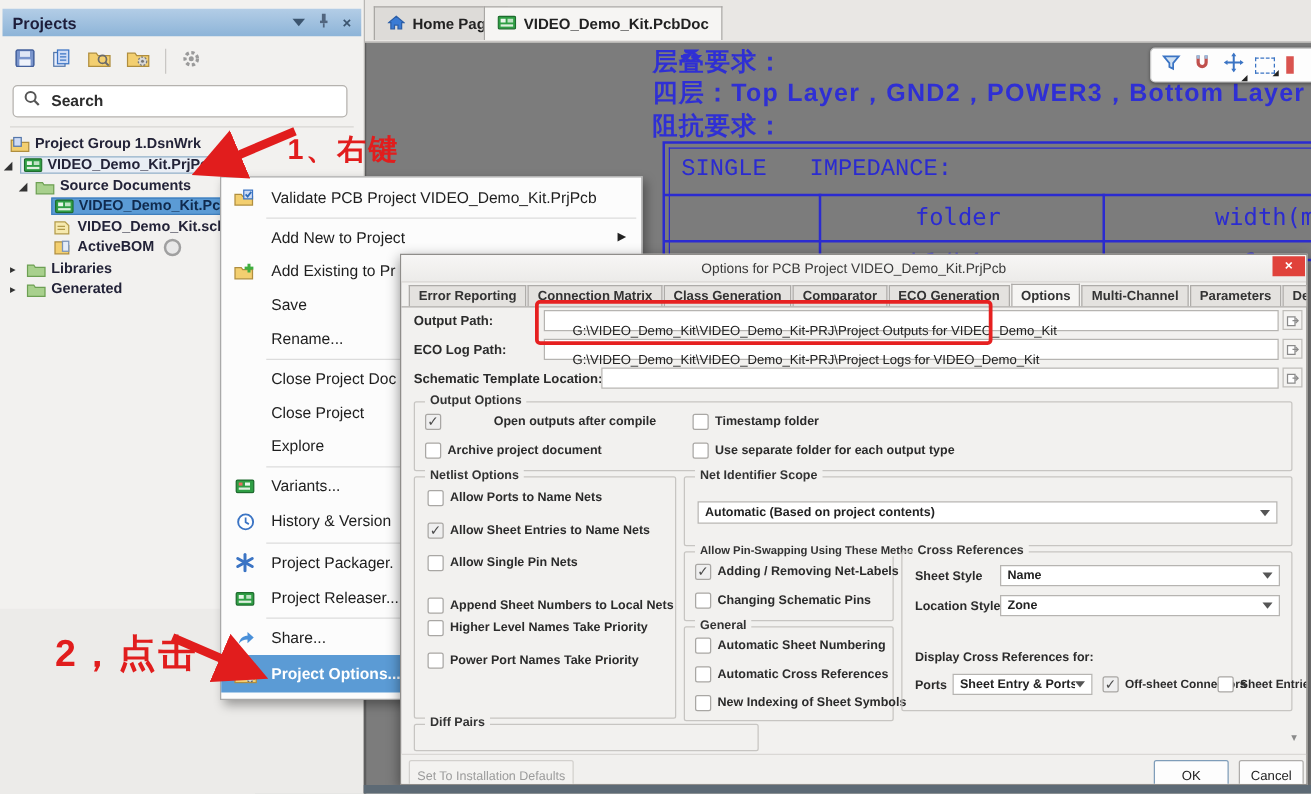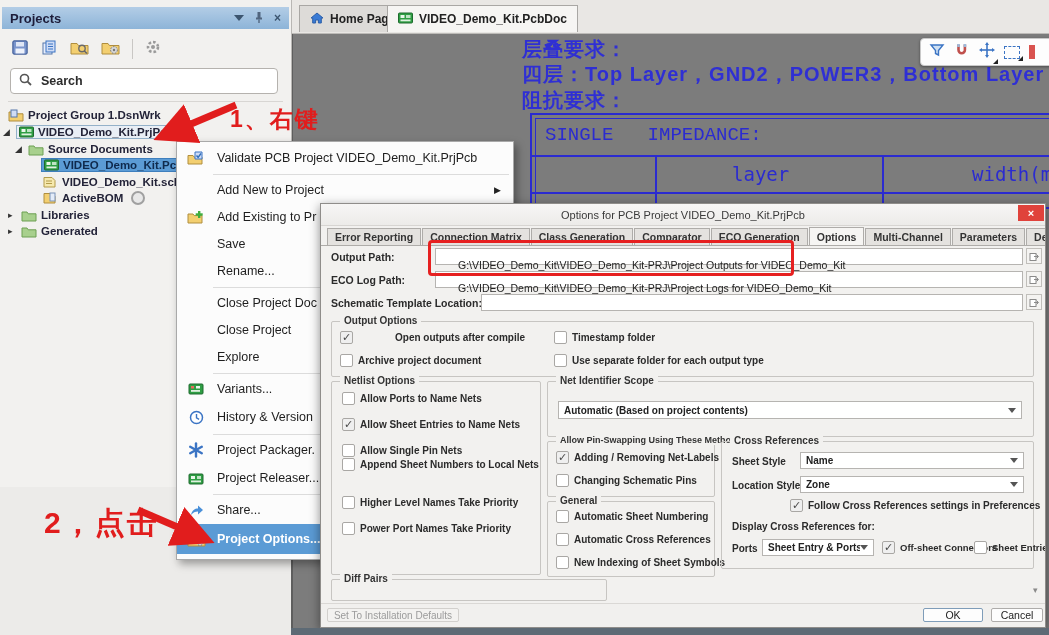--- a/index.html
+++ b/index.html
@@ -73,21 +73,21 @@
   .cb{display:flex;align-items:center;gap:5px;white-space:nowrap;}
   .cbx{width:13px;height:13px;background:#fff;border:1px solid #a9a7a4;border-radius:2px;box-sizing:border-box;
     display:flex;align-items:center;justify-content:center;font-size:11px;color:#4a4a4a;flex:0 0 13px;}
   .cbx.checked{background:#efefef;}
   .cbx.checked::after{content:"✓";}
   .cbl{font-size:10px;font-weight:bold;color:#2b2b2b;}
   .dd{background:#fff;border:1px solid #b6b4b1;display:flex;align-items:center;box-sizing:border-box;padding:0 5px;}
   .ddv{font-size:10px;font-weight:bold;color:#222;white-space:nowrap;overflow:hidden;}
   .dda{margin-left:auto;width:0;height:0;border:4px solid transparent;border-top:5px solid #555;margin-top:4px;flex:0 0 auto;}
   .dfooter{left:0;top:399px;width:100%;height:26px;background:#f1f0ee;border-top:1px solid #dad8d5;}
-  .btn{position:absolute;height:14px;background:#fdfdfd;border:1px solid #aeacaa;border-radius:2px;
+  .btn{position:absolute;height:26px;background:#fdfdfd;border:1px solid #aeacaa;border-radius:2px;
     display:flex;align-items:center;justify-content:center;font-size:10.5px;color:#222;box-sizing:border-box;}
   .btn.disabled{color:#9b9b9b;background:#f3f2f0;border-color:#d2d0cd;}
   .btn.ok{border-color:#7f9db9;}
   .scroll-hint{font-size:9px;color:#8a8a8a;}
 
   
   .red-note{color:#e11d1d;font-weight:bold;z-index:60;white-space:nowrap;}
   .red-rect{left:428px;top:240px;width:360px;height:30px;border:3px solid #e62020;border-radius:4px;z-index:45;}
   .bottom-strip{left:291px;top:628px;width:758px;height:7px;background:#5d6a75;z-index:25;}
 </style>
@@ -101,21 +101,21 @@
     <div class="abs pcbtext" style="left:229px;top:28px;">四层：Top Layer，GND2，POWER3，Bottom Layer</div>
     <div class="abs pcbtext" style="left:229px;top:54px;">阻抗要求：</div>
 
     <div class="abs" style="left:237px;top:80px;width:540px;height:92px;border:2px solid #2b2bd0;">
       <div class="abs" style="left:3px;top:3px;right:0;bottom:0;border-left:1px solid #2b2bd0;border-top:1px solid #2b2bd0;"></div>
       <div class="abs tline" style="left:0;top:40px;width:100%;height:2px;"></div>
       <div class="abs tline" style="left:0;top:77px;width:100%;height:2px;"></div>
       <div class="abs tline" style="left:123px;top:40px;width:2px;height:52px;"></div>
       <div class="abs tline" style="left:350px;top:40px;width:2px;height:52px;"></div>
       <div class="abs pcbmono" style="left:13px;top:9px;font-family:Liberation Mono, monospace;">SINGLE   IMPEDANCE:</div>
-      <div class="abs pcbmono" style="left:200px;top:48px;">layer</div>
+      <div class="abs pcbmono" style="left:200px;top:48px;">folder</div>
       <div class="abs pcbmono" style="left:440px;top:48px;">width(mil)</div>
       <div class="abs pcbmono" style="left:196px;top:84px;">L1/L4</div>
       <div class="abs pcbmono" style="left:462px;top:84px;">6</div>
     </div>
 
     <div class="abs fl-toolbar">
       <span>
         <svg width="16" height="14">
             <path d="M2 2 H14 L9.5 7.5 V12 L6.5 10.5 V7.5 Z" fill="#cfe0f2" stroke="#3b74c4" stroke-width="1.4"></path>
           </svg>
@@ -498,21 +498,21 @@
         <span class="cbl">Allow Ports to Name Nets</span>
       </div>
       <div class="abs cb" style="left:10px;top:36px;">
         <span class="cbx checked"></span>
         <span class="cbl">Allow Sheet Entries to Name Nets</span>
       </div>
       <div class="abs cb" style="left:10px;top:62px;">
         <span class="cbx"></span>
         <span class="cbl">Allow Single Pin Nets</span>
       </div>
-      <div class="abs cb" style="left:10px;top:76px;">
+      <div class="abs cb" style="left:10px;top:96px;">
         <span class="cbx"></span>
         <span class="cbl">Append Sheet Numbers to Local Nets</span>
       </div>
       <div class="abs cb" style="left:10px;top:114px;">
         <span class="cbx"></span>
         <span class="cbl">Higher Level Names Take Priority</span>
       </div>
       <div class="abs cb" style="left:10px;top:140px;">
         <span class="cbx"></span>
         <span class="cbl">Power Port Names Take Priority</span>
@@ -559,24 +559,20 @@
       <span class="gtitle">Cross References</span>
       <span class="abs flabel" style="left:10px;top:14px;font-size:10px;">Sheet Style</span>
       <div class="abs dd" style="left:78px;top:10px;width:224px;height:17px;">
         <span class="ddv">Name</span>
         <span class="dda"></span>
       </div>
       <span class="abs flabel" style="left:10px;top:38px;font-size:10px;">Location Style</span>
       <div class="abs dd" style="left:78px;top:34px;width:224px;height:17px;">
         <span class="ddv">Zone</span>
         <span class="dda"></span>
-      </div>
-      <div class="abs cb" style="left:68px;top:57px;">
-        <span class="cbx checked"></span>
-        <span class="cbl">Follow Cross References settings in Preferences</span>
       </div>
       <span class="abs flabel" style="left:10px;top:79px;font-size:10px;">Display Cross References for:</span>
       <span class="abs flabel" style="left:10px;top:101px;font-size:10px;">Ports</span>
       <div class="abs dd" style="left:40px;top:97px;width:112px;height:17px;">
         <span class="ddv">Sheet Entry &amp; Ports</span>
         <span class="dda"></span>
       </div>
       <div class="abs cb" style="left:160px;top:99px;">
         <span class="cbx checked"></span>
         <span class="cbl" style="font-size:9.5px;">Off-sheet Connectors</span>

